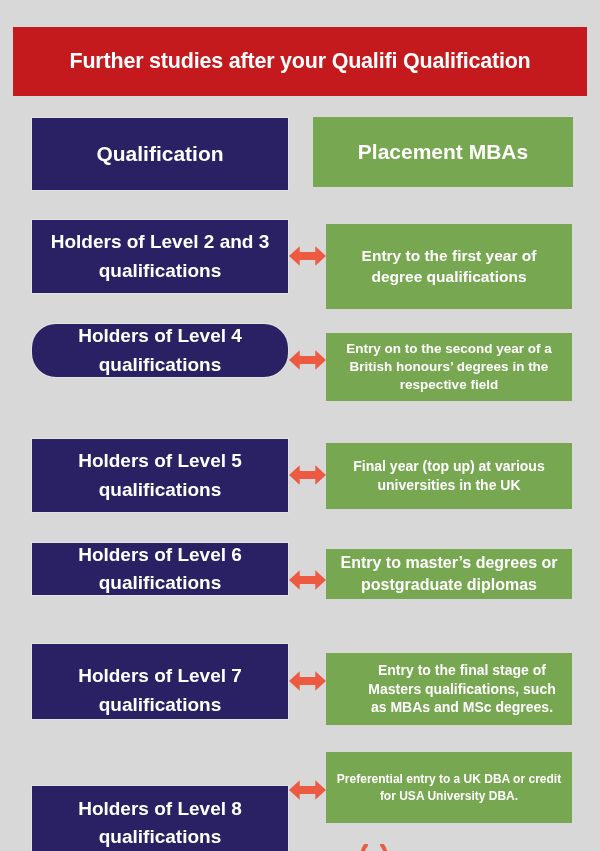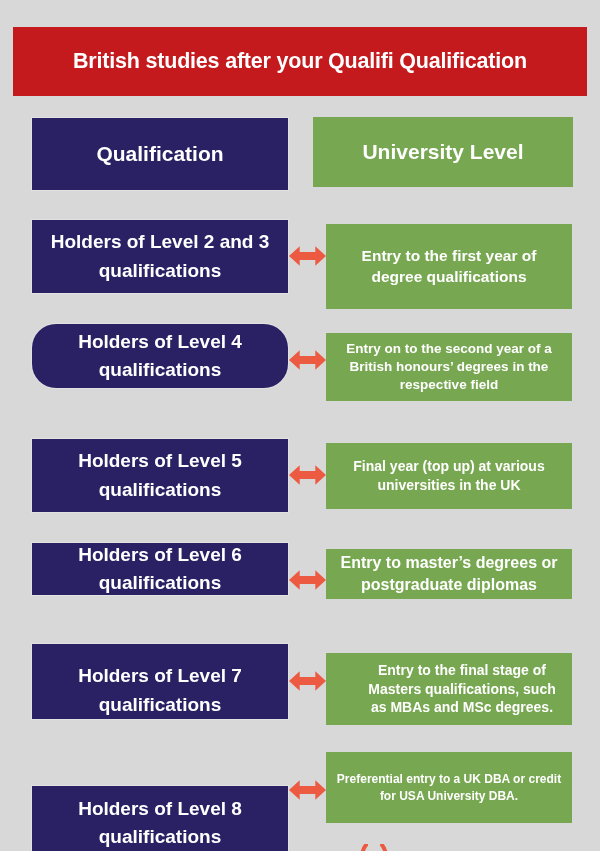--- a/index.html
+++ b/index.html
@@ -33,21 +33,21 @@
   .green{
     left:326px;width:246px;
     background:var(--green,#78a751);
     line-height:1.35;
     padding:2px 10px;box-sizing:border-box;
   }
   .hdr.navy{top:118px;height:72px;font-size:21px;line-height:1.2;}
   .hdr.green{left:313px;top:117px;width:260px;height:70px;font-size:21px;line-height:1.2;}
 
   .q1{top:220px;height:73px;}
-  .q2{top:324px;height:64px;border-radius:24px;}
+  .q2{top:324px;height:53px;border-radius:24px;}
   .q3{top:439px;height:73px;}
   .q4{top:543px;height:52px;}
   .q5{top:644px;height:75px;align-items:flex-end;}
   .q6{top:786px;height:74px;}
 
   .p1{top:224px;height:85px;font-size:15.5px;}
   .p2{top:333px;height:68px;font-size:13.5px;}
   .p3{top:443px;height:66px;font-size:14px;}
   .p4{top:549px;height:50px;font-size:16px;}
   .p5{top:653px;height:72px;font-size:14px;padding-left:36px;}
@@ -70,28 +70,28 @@
     color:var(--arrow,#ec5b41);
   }
   .partial-logo svg{display:block;}
 </style>
 </head>
 <body>
 
 <div class="canvas">
 
   <div class="banner">
-    <span>British studies after your Qualifi Qualification</span>
+    <span>Further studies after your Qualifi Qualification</span>
   </div>
 
   <div class="box navy hdr">
     <span>Qualification</span>
   </div>
   <div class="box green hdr">
-    <span>University Level</span>
+    <span>Placement MBAs</span>
   </div>
 
   <div class="box navy q1">
     <span>Holders of Level 2 and 3 qualifications</span>
   </div>
   <div class="arrow a1">
     <svg viewBox="0 0 38 26">
         <polygon points="0,13 11,3 11,9 27,9 27,3 38,13 27,23 27,17 11,17 11,23" fill="currentColor"></polygon>
       </svg>
   </div>

